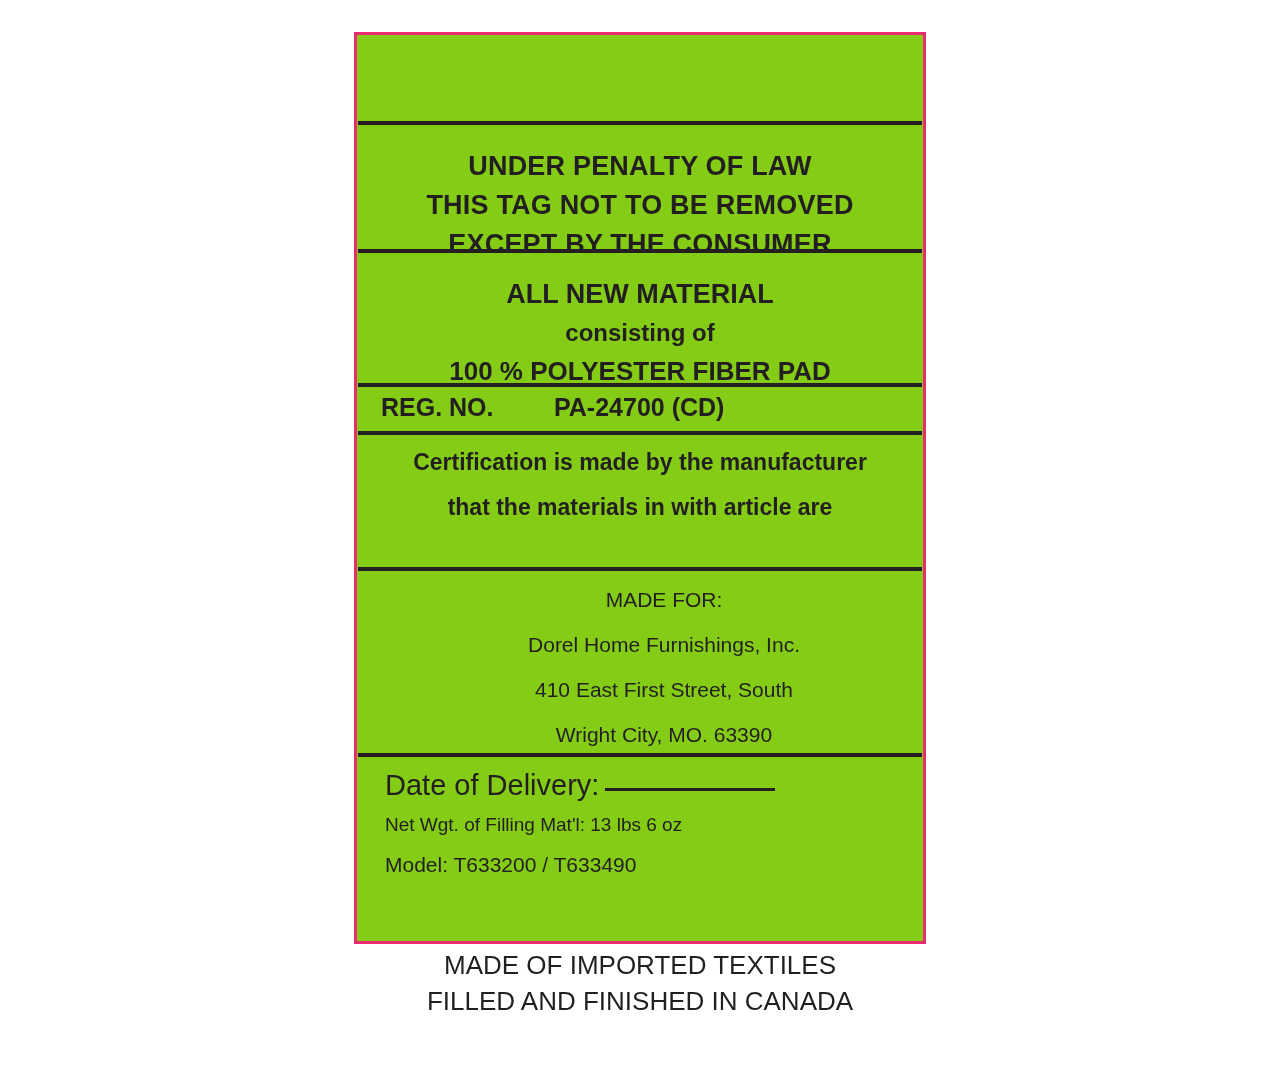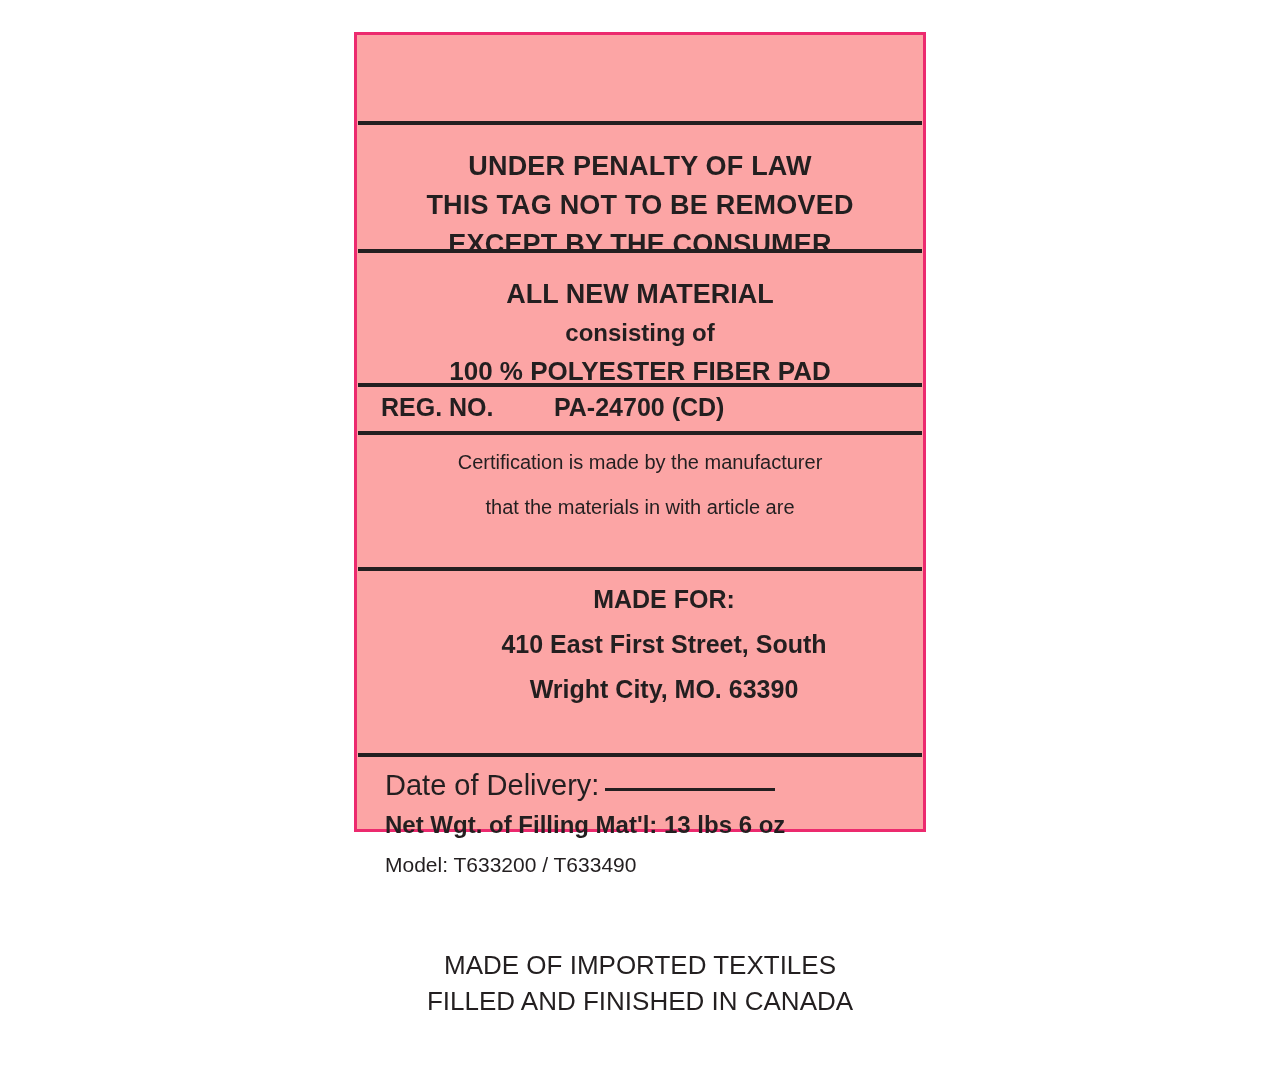--- a/index.html
+++ b/index.html
@@ -14,24 +14,24 @@
     color: #231f20;
     position: relative;
     overflow: hidden;
   }
 
   .tag {
     position: absolute;
     left: 354px;
     top: 32px;
     width: 572px;
-    height: 800px;
+    height: 912px;
     border: 3px solid #ec2a6e;
     box-sizing: border-box;
-    background: #fca5a5;
+    background: #84cc16;
   }
 
   .inner {
     position: absolute;
     left: 0;
     top: 0;
     right: 0;
     bottom: 0;
     padding: 0;
   }
@@ -100,36 +100,36 @@
     font-size: 25px;
     font-weight: bold;
     display: inline-block;
     margin-left: 56px;
   }
 
   .sec-cert {
     top: 405px;
   }
   .sec-cert .line {
-    font-size: 20px;
-    font-weight: normal;
+    font-size: 23px;
+    font-weight: bold;
     line-height: 45px;
   }
 
   .sec-made {
     top: 542px;
   }
   .sec-made .hdr {
     font-size: 26px;
     font-weight: bold;
     line-height: 45px;
   }
   .sec-made .line {
-    font-size: 25px;
-    font-weight: bold;
+    font-size: 21px;
+    font-weight: normal;
     line-height: 45px;
     padding-left: 48px;
   }
 
   .sec-details {
     top: 730px;
     text-align: left;
     padding-left: 28px;
     box-sizing: border-box;
   }
@@ -148,21 +148,21 @@
     margin-left: 6px;
     vertical-align: 4px;
   }
   .sec-details .row.size {
     font-size: 23px;
   }
   .sec-details .row.size .val {
     font-weight: bold;
     font-size: 24px;
   }
-  .sec-details .row.netwgt { font-size: 24px; font-weight: bold; }
+  .sec-details .row.netwgt { font-size: 19px; }
   .sec-details .row.model { font-size: 21px; }
 
   .sec-origin {
     top: 912px;
     text-align: center;
   }
   .sec-origin .line {
     font-size: 26px;
     font-weight: normal;
     line-height: 36px;
@@ -203,20 +203,21 @@
 
     <div class="section sec-cert">
       <span class="line">Certification is made by the manufacturer</span>
       <span class="line">that the materials in with article are</span>
     </div>
 
     <div class="rule" style="top:532px;"></div>
 
     <div class="section sec-made">
       <span class="line hdr">MADE FOR:</span>
+      <span class="line">Dorel Home Furnishings, Inc.</span>
       <span class="line">410 East First Street, South</span>
       <span class="line">Wright City, MO. 63390</span>
     </div>
 
     <div class="rule" style="top:718px;"></div>
 
     <div class="section sec-details">
       <div class="row delivery">
         <span>Date of Delivery:</span><span class="underline"></span>
       </div>

